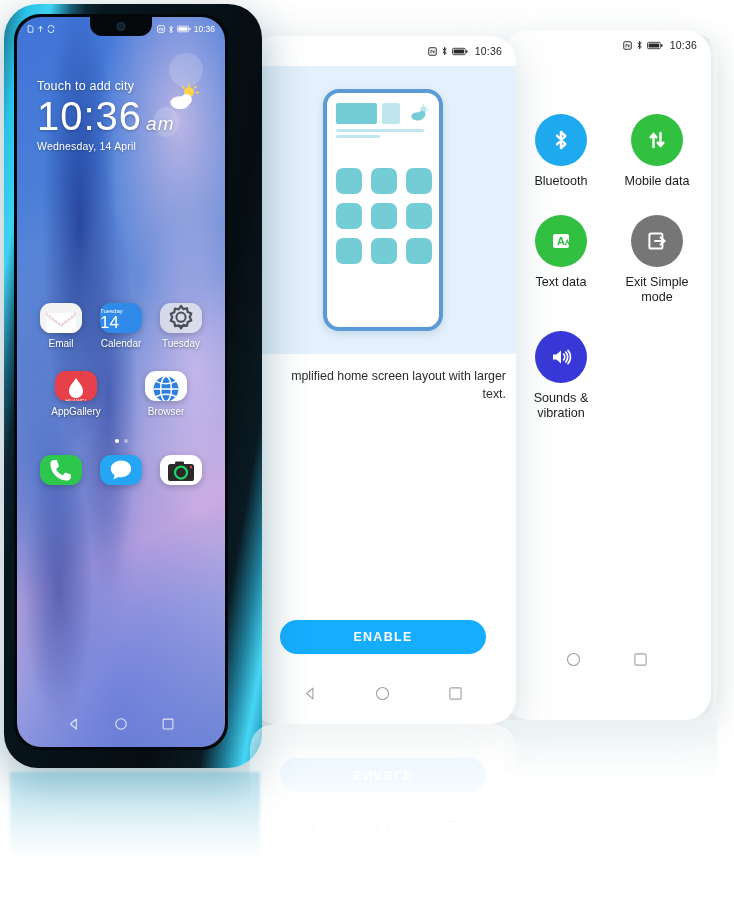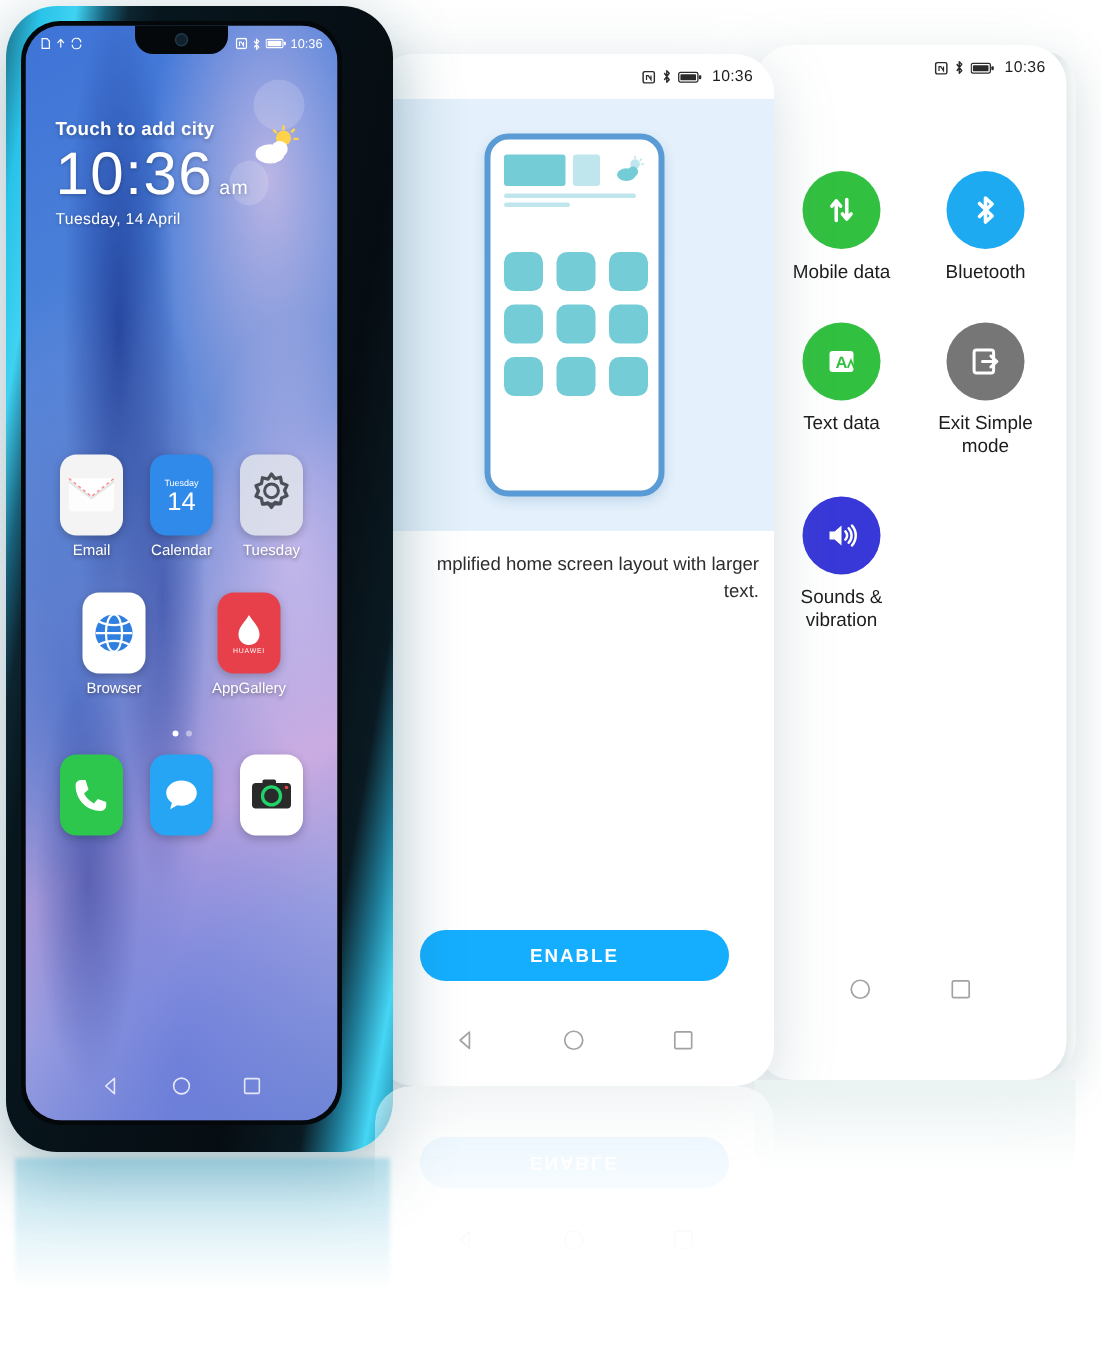--- a/index.html
+++ b/index.html
@@ -156,31 +156,31 @@
     border:1px solid #1c3a4a;z-index:6;
   }
   .lsb{
     position:absolute;left:0;right:0;top:0;height:24px;z-index:7;
     display:flex;align-items:center;padding:0 10px;box-sizing:border-box;
     font-size:8px;color:#ffffff;
   }
   .lsb-left{display:flex;gap:3px;align-items:center;}
   .lsb-right{margin-left:auto;display:flex;gap:3px;align-items:center;font-size:8.5px;}
   .lock-area{position:absolute;left:20px;top:62px;color:#fff;z-index:7;text-shadow:0 1px 3px rgba(0,0,0,.28);}
-  .lock-city{font-size:12.5px;font-weight:700;letter-spacing:.2px;}
+  .lock-city{font-size:12.5px;font-weight:400;letter-spacing:.2px;}
   .lock-time{font-size:40px;font-weight:300;line-height:1.05;letter-spacing:1px;margin-top:2px;}
-  .lock-ampm{font-size:13px;font-weight:300;margin-left:4px;}
+  .lock-ampm{font-size:19px;font-weight:300;margin-left:4px;font-style:italic;}
   .lock-date{font-size:10.5px;font-weight:300;margin-top:3px;letter-spacing:.2px;}
   .wx{position:absolute;right:24px;top:66px;z-index:7;width:36px;height:30px;}
   .bubble{position:absolute;border-radius:50%;background:rgba(255,255,255,.16);z-index:6;}
 
   .apps{position:absolute;left:0;right:0;top:286px;z-index:7;}
   .app-row{display:flex;justify-content:space-around;padding:0 14px;margin-bottom:22px;}
   .app{display:flex;flex-direction:column;align-items:center;width:62px;cursor:pointer;}
-  .app-ico{width:42px;height:54px;border-radius:11px;display:flex;align-items:center;
+  .app-ico{width:42px;height:30px;border-radius:11px;display:flex;
     justify-content:center;box-shadow:0 2px 6px rgba(0,0,0,.22);overflow:hidden;}
   .app-name{font-size:10px;color:#ffffff;margin-top:5px;text-shadow:0 1px 3px rgba(0,0,0,.45);white-space:nowrap;}
   .dots{display:flex;gap:5px;justify-content:center;margin:4px 0 12px;}
   .dot{width:4px;height:4px;border-radius:50%;background:rgba(255,255,255,.45);}
   .dot.on{background:#ffffff;}
   .dock{display:flex;justify-content:space-around;padding:0 14px;}
   .lnav{
     position:absolute;left:0;right:0;bottom:10px;height:26px;z-index:7;
     display:flex;align-items:center;justify-content:space-around;padding:0 34px;box-sizing:border-box;
   }
@@ -235,36 +235,36 @@
           <rect x="0.6" y="1" width="16" height="8" rx="1.4" fill="none" stroke="#2b2b2b" stroke-width="1.1"></rect>
           <rect x="2" y="2.4" width="13" height="5.2" rx=".7" fill="#2b2b2b"></rect>
           <rect x="17.4" y="3.4" width="2" height="3.2" rx=".8" fill="#2b2b2b"></rect>
         </svg>
       <span class="sb-time">10:36</span>
     </div>
 
     <div class="sm-grid">
 
       <div class="sm-item">
+        <div class="sm-circle" style="background:#1eaaf0">
+          <svg width="26" height="26" viewBox="0 0 26 26">
+              <path d="M9 8.6L17.4 17 13 21V5l4.4 4L9 17.4" fill="none" stroke="#fff" stroke-width="2.4" stroke-linecap="round" stroke-linejoin="round"></path>
+            </svg>
+        </div>
+        <div class="sm-label">Bluetooth</div>
+      </div>
+
+      <div class="sm-item">
         <div class="sm-circle" style="background:#32c040">
           <svg width="26" height="26" viewBox="0 0 26 26">
               <path d="M9.5 20V7M9.5 7L6.6 10.4M9.5 7l2.9 3.4" fill="none" stroke="#fff" stroke-width="2.4" stroke-linecap="round" stroke-linejoin="round"></path>
               <path d="M16.5 6v13M16.5 19l2.9-3.4M16.5 19l-2.9-3.4" fill="none" stroke="#fff" stroke-width="2.4" stroke-linecap="round" stroke-linejoin="round"></path>
             </svg>
         </div>
         <div class="sm-label">Mobile data</div>
-      </div>
-
-      <div class="sm-item">
-        <div class="sm-circle" style="background:#1eaaf0">
-          <svg width="26" height="26" viewBox="0 0 26 26">
-              <path d="M9 8.6L17.4 17 13 21V5l4.4 4L9 17.4" fill="none" stroke="#fff" stroke-width="2.4" stroke-linecap="round" stroke-linejoin="round"></path>
-            </svg>
-        </div>
-        <div class="sm-label">Bluetooth</div>
       </div>
 
       <div class="sm-item">
         <div class="sm-circle" style="background:#32c040">
           <svg width="26" height="26" viewBox="0 0 26 26">
               <rect x="5" y="6" width="16" height="14" rx="2" fill="#fff"></rect>
               <text x="13" y="17.4" font-family="Liberation Sans, sans-serif" font-size="11" font-weight="bold" fill="#32c040" text-anchor="middle">A</text>
               <path d="M17.2 17.2l2.1-5 2.1 5" fill="none" stroke="#32c040" stroke-width="1.2"></path>
             </svg>
         </div>
@@ -414,21 +414,21 @@
               </svg>
             <span>10:36</span>
           </span>
         </div>
 
         <div class="lock-area">
           <div class="lock-city">Touch to add city</div>
           <div class="lock-time">
             <span>10:36</span><span class="lock-ampm">am</span>
           </div>
-          <div class="lock-date">Tuesday, 14 April</div>
+          <div class="lock-date">Wednesday, 14 April</div>
         </div>
 
         <div class="wx">
           <svg width="36" height="30" viewBox="0 0 36 30">
               <circle cx="24" cy="9" r="5" fill="#ffd24a"></circle>
               <g stroke="#ffd24a" stroke-width="1.6" stroke-linecap="round">
                 <path d="M24 1.2v2M31 3.4l-1.4 1.4M33.4 9.6h-2M24 16.2v1.6M17.6 3.9L19 5.3"></path>
               </g>
               <ellipse cx="15" cy="19.6" rx="9.6" ry="6.4" fill="#ffffff"></ellipse>
               <circle cx="21.4" cy="16.4" r="5.4" fill="#ffffff"></circle>
@@ -461,40 +461,40 @@
                     <circle cx="17" cy="14.2" r="4.6" fill="none" stroke="#4a4f58" stroke-width="2"></circle>
                     <path d="M12 23h10" stroke="#4a4f58" stroke-width="2" stroke-linecap="round"></path>
                   </svg>
               </div>
               <div class="app-name">Tuesday</div>
             </div>
           </div>
 
           <div class="app-row">
             <div class="app">
+              <div class="app-ico" style="background:#e8404a">
+                <svg width="38" height="38" viewBox="0 0 38 38">
+                    <path d="M19 7c-3 5-7 8-7 13 0 4 3 7 7 7s7-3 7-7c0-5-4-8-7-13z" fill="#ffffff"></path>
+                    <text x="19" y="32" font-family="Liberation Sans, sans-serif" font-size="4.6" fill="#ffffff" text-anchor="middle" letter-spacing=".5">HUAWEI</text>
+                  </svg>
+              </div>
+              <div class="app-name">AppGallery</div>
+            </div>
+            <div class="app">
               <div class="app-ico" style="background:#ffffff">
                 <svg width="36" height="36" viewBox="0 0 36 36">
                     <circle cx="18" cy="18" r="12.4" fill="#2f7fe0"></circle>
                     <g stroke="#ffffff" stroke-width="1.5" fill="none">
                       <ellipse cx="18" cy="18" rx="5.4" ry="12.4"></ellipse>
                       <path d="M5.8 18h24.4M8 10.4c6 3.2 14 3.2 20 0M8 25.6c6-3.2 14-3.2 20 0"></path>
                     </g>
                   </svg>
               </div>
               <div class="app-name">Browser</div>
             </div>
-            <div class="app">
-              <div class="app-ico" style="background:#e8404a">
-                <svg width="38" height="38" viewBox="0 0 38 38">
-                    <path d="M19 7c-3 5-7 8-7 13 0 4 3 7 7 7s7-3 7-7c0-5-4-8-7-13z" fill="#ffffff"></path>
-                    <text x="19" y="32" font-family="Liberation Sans, sans-serif" font-size="4.6" fill="#ffffff" text-anchor="middle" letter-spacing=".5">HUAWEI</text>
-                  </svg>
-              </div>
-              <div class="app-name">AppGallery</div>
-            </div>
           </div>
 
           <div class="dots">
             <div class="dot on"></div>
             <div class="dot"></div>
           </div>
 
           <div class="dock">
             <div class="app">
               <div class="app-ico" style="background:#2ec74e">

